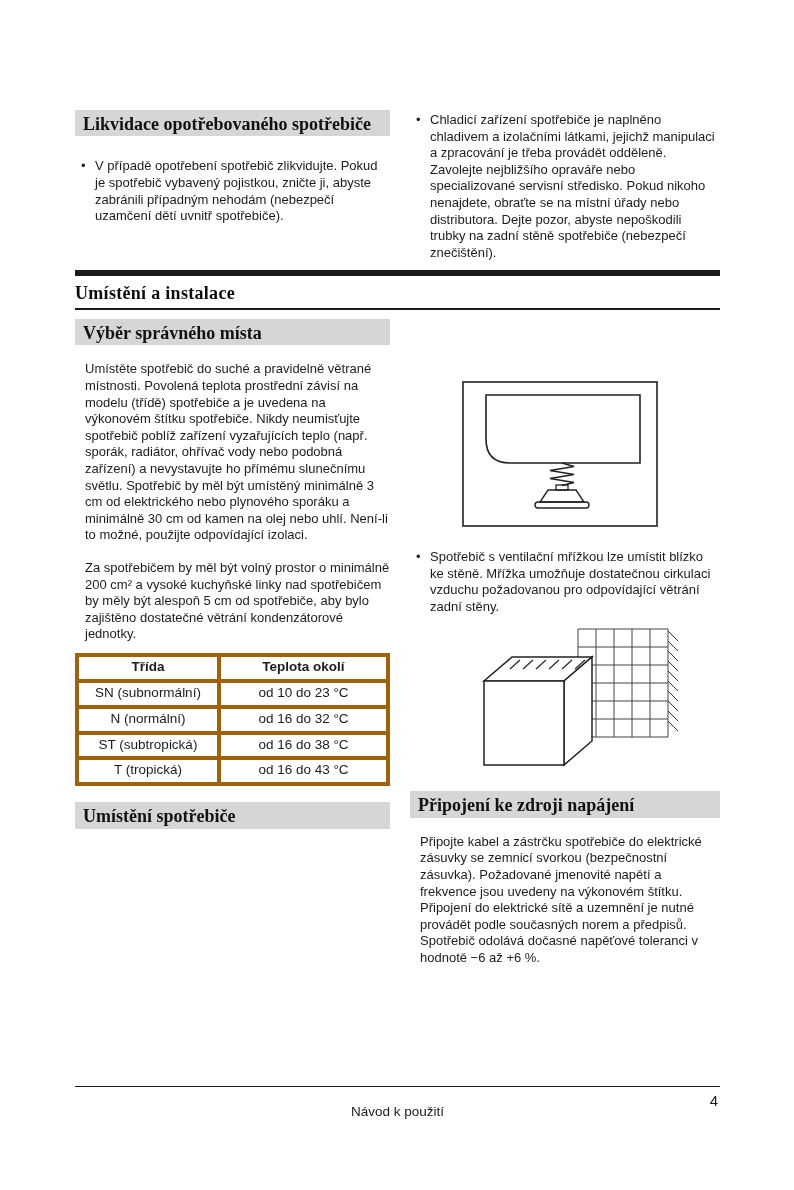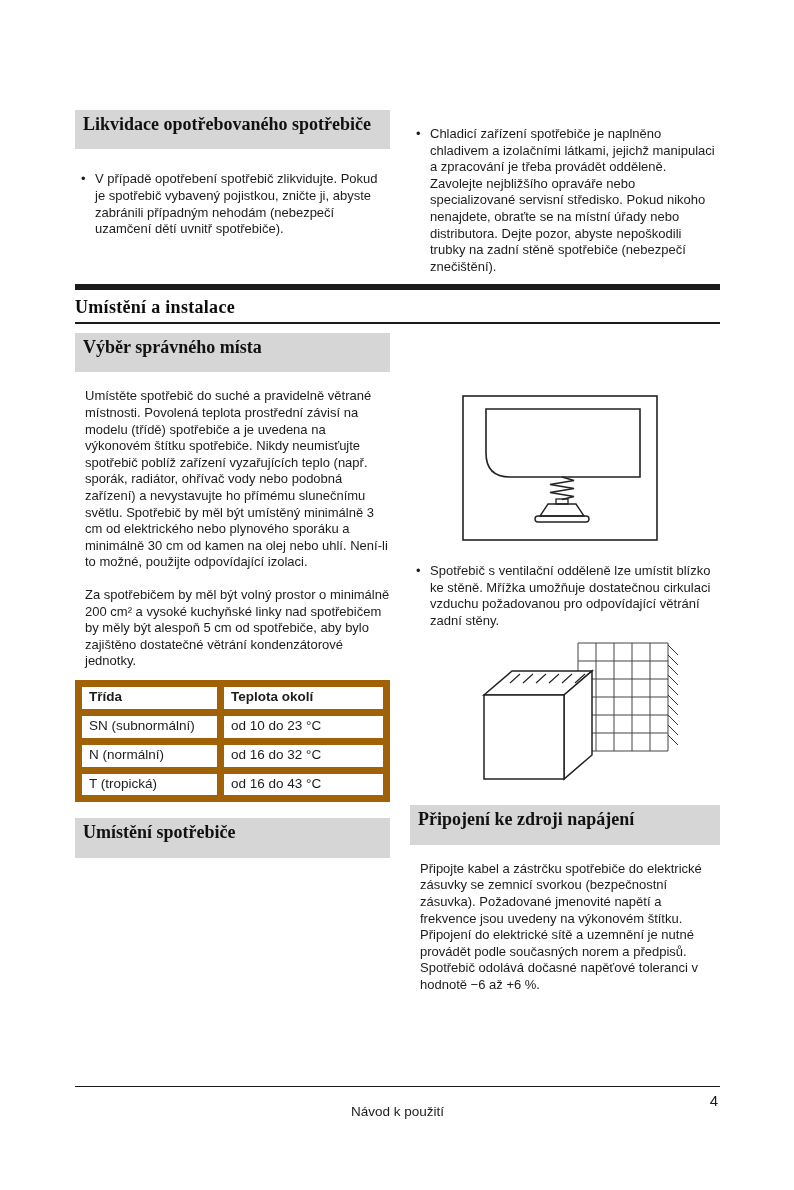--- a/index.html
+++ b/index.html
@@ -9,48 +9,48 @@
     font-family:"Liberation Sans", sans-serif; color:#1c1c1c; overflow:hidden;
   }
   .content { position:absolute; left:75px; top:110px; width:645px; }
 
   .row { display:flex; gap:20px; align-items:flex-start; }
   .col-left  { width:315px; flex:0 0 315px; }
   .col-right { width:310px; flex:0 0 310px; }
 
   .gray-heading {
     background:#d6d6d6; font-family:"Liberation Serif", serif; font-weight:bold;
-    font-size:18px; line-height:1.3; padding:3px 8px 13px 8px; color:#111;
+    font-size:18px; line-height:1.3; padding:3px 8px 0 8px; color:#111;
   }
 
   .body-text { font-size:13px; line-height:16.6px; }
   p.body-text { padding-left:10px; margin-top:16px; }
   p.body-text + p.body-text { margin-top:16px; }
 
   ul.bullets { list-style:none; margin-top:22px; padding-left:6px; }
   ul.bullets li {
     position:relative; padding-left:14px; font-size:13px; line-height:16.6px;
   }
   ul.bullets li::before { content:"\2022"; position:absolute; left:0; top:0; }
-  ul.bullets.flush { margin-top:16px; }
+  ul.bullets.flush { margin-top:2px; }
 
   .thick-rule { height:6px; background:#1a1a1a; margin-top:9px; }
   .section-title {
     font-family:"Liberation Serif", serif; font-weight:bold; font-size:18px;
     line-height:1.15; margin-top:7px; color:#0d0d0d; letter-spacing:0.3px;
   }
   .title-rule { height:2px; background:#1a1a1a; margin-top:4px; margin-bottom:9px; }
 
   table.climate {
     border-collapse:collapse; width:100%; margin-top:10px;
     border:2px solid #1a1a1a;
   }
   table.climate th, table.climate td {
-    border:7px solid #a16207; font-size:13.5px; padding:2px 7px 3px 7px;
-    text-align:left; line-height:1.25;
+    border:4px solid #a16207; font-size:13.5px; padding:2px 7px 3px 7px;
+    text-align:center; line-height:1.25;
   }
   table.climate th { font-weight:bold; }
   table.climate td:first-child, table.climate th:first-child { width:142px; }
 
   .sub-heading-gap { margin-top:16px; }
 
   .figure { display:block; }
   .figure-foot { margin:62px 0 0 52px; width:196px; height:146px; }
   .figure-wall { margin:10px 0 0 56px; width:215px; height:150px; }
 
@@ -106,20 +106,24 @@
           <tbody>
             <tr>
               <td>SN (subnormální)</td>
               <td>od 10 do 23 °C</td>
             </tr>
             <tr>
               <td>N (normální)</td>
               <td>od 16 do 32 °C</td>
             </tr>
             <tr>
+              <td>ST (subtropická)</td>
+              <td>od 16 do 38 °C</td>
+            </tr>
+            <tr>
               <td>T (tropická)</td>
               <td>od 16 do 43 °C</td>
             </tr>
           </tbody>
         </table>
 
         <div class="gray-heading sub-heading-gap">Umístění spotřebiče</div>
       </div>
 
       <div class="col-right">
@@ -129,21 +133,21 @@
             <rect x="1" y="1" width="194" height="144" fill="none" stroke="#222" stroke-width="1.6"></rect>
             <path d="M24,14 H178 V82 H48 Q24,82 24,58 V14 Z" fill="none" stroke="#222" stroke-width="1.6"></path>
             <path d="M100,82 L112,85.5 L88,89.5 L112,93.5 L88,97.5 L112,101.5 L100,104.5" fill="none" stroke="#222" stroke-width="1.4"></path>
             <rect x="94" y="104" width="12" height="5" fill="none" stroke="#222" stroke-width="1.3"></rect>
             <path d="M86,109 H114 L122,121 H78 Z" fill="none" stroke="#222" stroke-width="1.4"></path>
             <rect x="73" y="121" width="54" height="6" rx="3" fill="none" stroke="#222" stroke-width="1.4"></rect>
           </svg>
         </div>
 
         <ul class="bullets">
-          <li>Spotřebič s ventilační odděleně lze umístit blízko ke stěně. Mřížka umožňuje dostatečnou cirkulaci vzduchu požadovanou pro odpovídající větrání zadní stěny.</li>
+          <li>Spotřebič s ventilační mřížkou lze umístit blízko ke stěně. Mřížka umožňuje dostatečnou cirkulaci vzduchu požadovanou pro odpovídající větrání zadní stěny.</li>
         </ul>
 
         <div class="figure figure-wall">
           <svg viewBox="0 0 215 150" width="215" height="150">
             <g stroke="#444" stroke-width="1" fill="none">
               <path d="M112,4 V112 M130,4 V112 M148,4 V112 M166,4 V112 M184,4 V112 M202,4 V112"></path>
               <path d="M112,4 H202 M112,22 H202 M112,40 H202 M112,58 H202 M112,76 H202 M112,94 H202 M112,112 H202"></path>
             </g>
             <g stroke="#333" stroke-width="1">
               <path d="M202,6 L212,16 M202,16 L212,26 M202,26 L212,36 M202,36 L212,46 M202,46 L212,56 M202,56 L212,66 M202,66 L212,76 M202,76 L212,86 M202,86 L212,96 M202,96 L212,106"></path>

